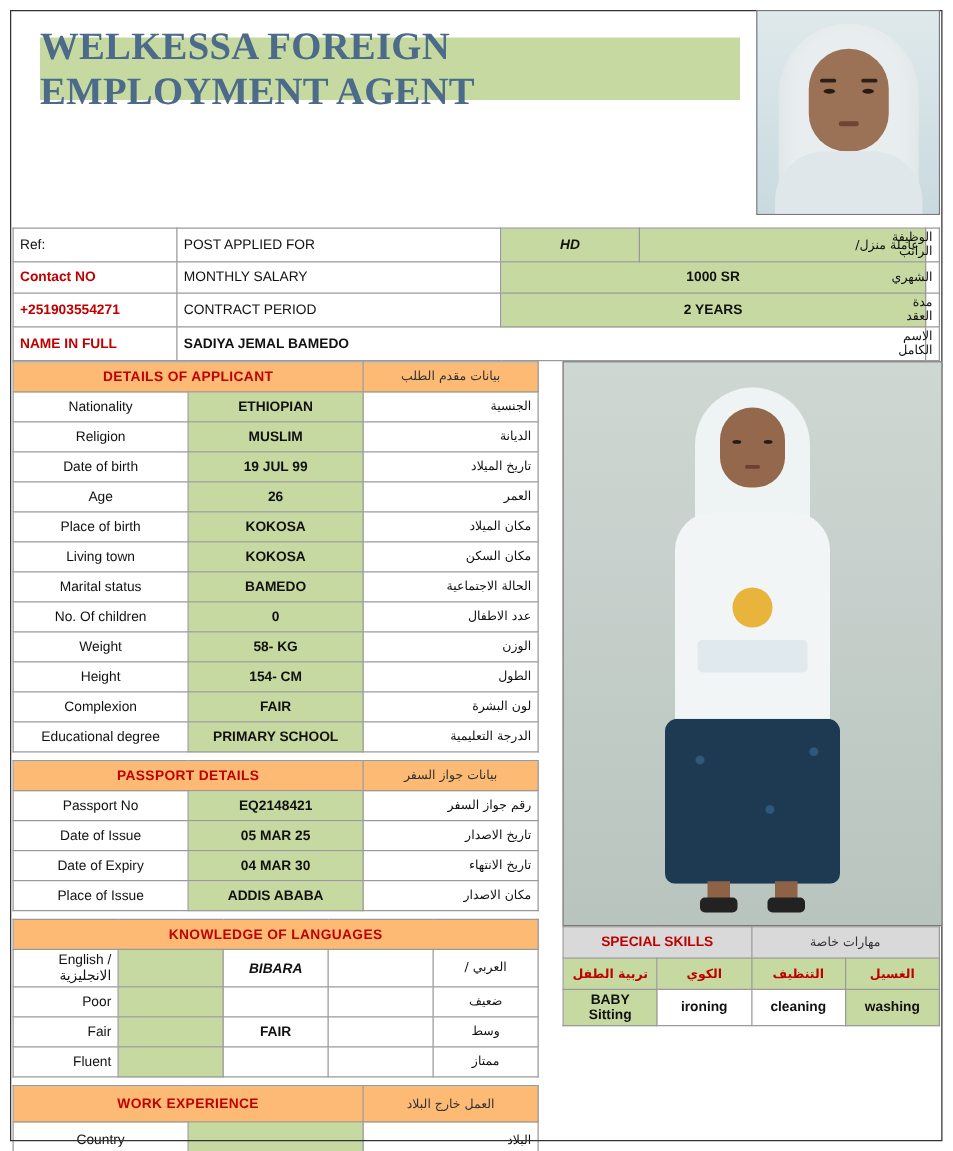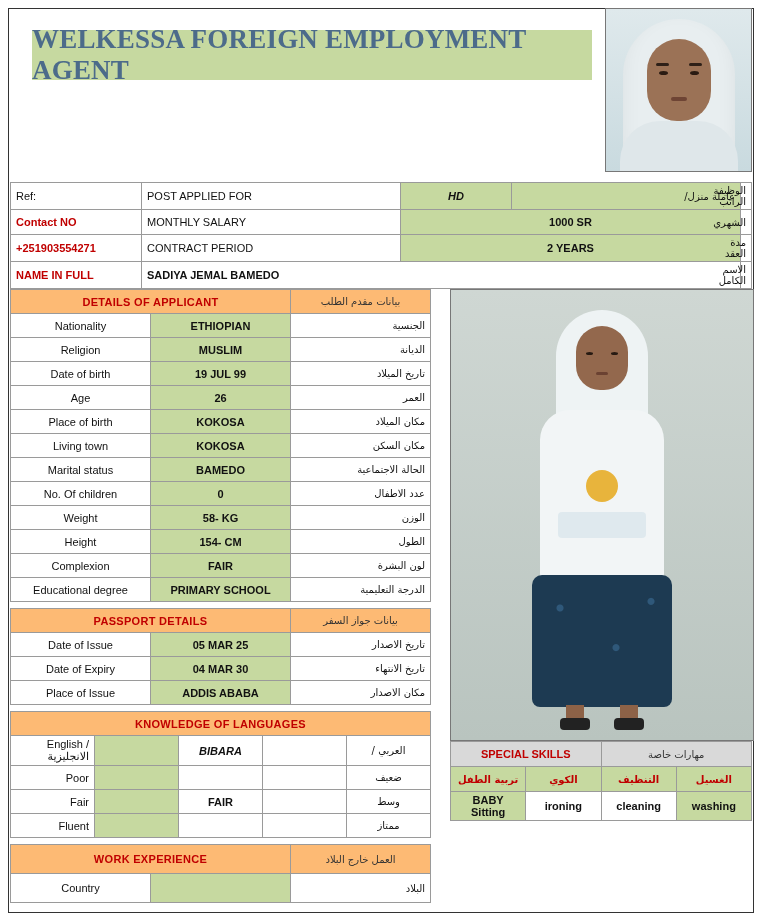--- a/index.html
+++ b/index.html
@@ -13,21 +13,21 @@
   .page{position:relative;width:762px;height:921px;box-sizing:border-box;padding:8px 10px;}
   .outer-border{position:absolute;left:8px;top:8px;right:8px;bottom:8px;border:1px solid #333;box-sizing:border-box;}
 
   
   .header{position:relative;height:172px;}
   .title-band{
     position:absolute;left:22px;top:22px;width:560px;height:50px;
     background:#c6d9a0;display:flex;align-items:center;justify-content:center;
   }
   .title-band span{
-    font-size:27px;font-weight:bold;color:#4c6b8a;letter-spacing:.2px;
+    font-size:31px;font-weight:bold;color:#4c6b8a;letter-spacing:.2px;
     font-family:"Liberation Serif", serif;
   }
   .photo-head{
     position:absolute;right:0px;top:0px;width:145px;height:162px;
     border:1px solid #777;overflow:hidden;background:#cfe0e6;
   }
   
   .ph-bg{position:absolute;inset:0;background:linear-gradient(#dfe9ec,#c9dadf);}
   .ph-scarf{
     position:absolute;left:50%;top:10px;transform:translateX(-50%);
@@ -245,20 +245,25 @@
 
       <div style="height:6px"></div>
 
       <table class="det-table">
         <tbody>
             <tr>
           <td class="sec-head" colspan="2">PASSPORT DETAILS</td>
           <td class="sec-head ar" style="color:#333;font-weight:normal">بيانات جواز السفر</td>
         </tr>
         <tr>
+          <td class="k">Passport No</td>
+          <td class="v">EQ2148421</td>
+          <td class="a ar">رقم جواز السفر</td>
+        </tr>
+        <tr>
           <td class="k">Date of Issue</td>
           <td class="v">05 MAR 25</td>
           <td class="a ar">تاريخ الاصدار</td>
         </tr>
         <tr>
           <td class="k">Date of Expiry</td>
           <td class="v">04 MAR 30</td>
           <td class="a ar">تاريخ الانتهاء</td>
         </tr>
         <tr>

